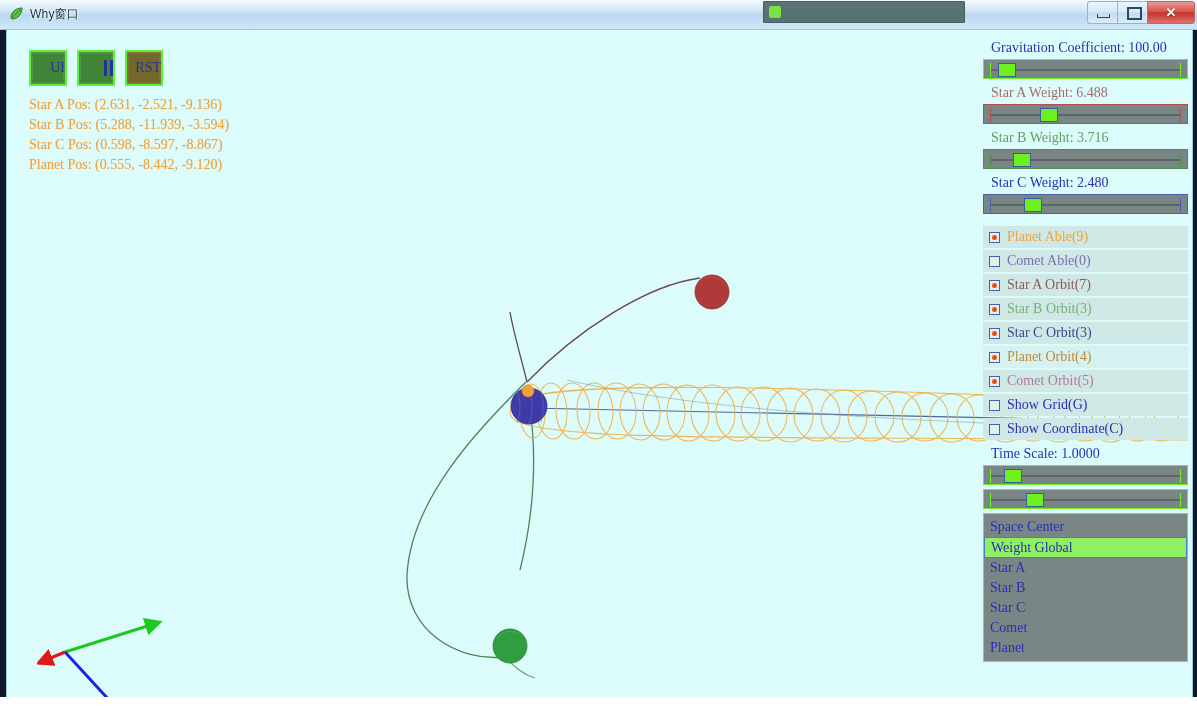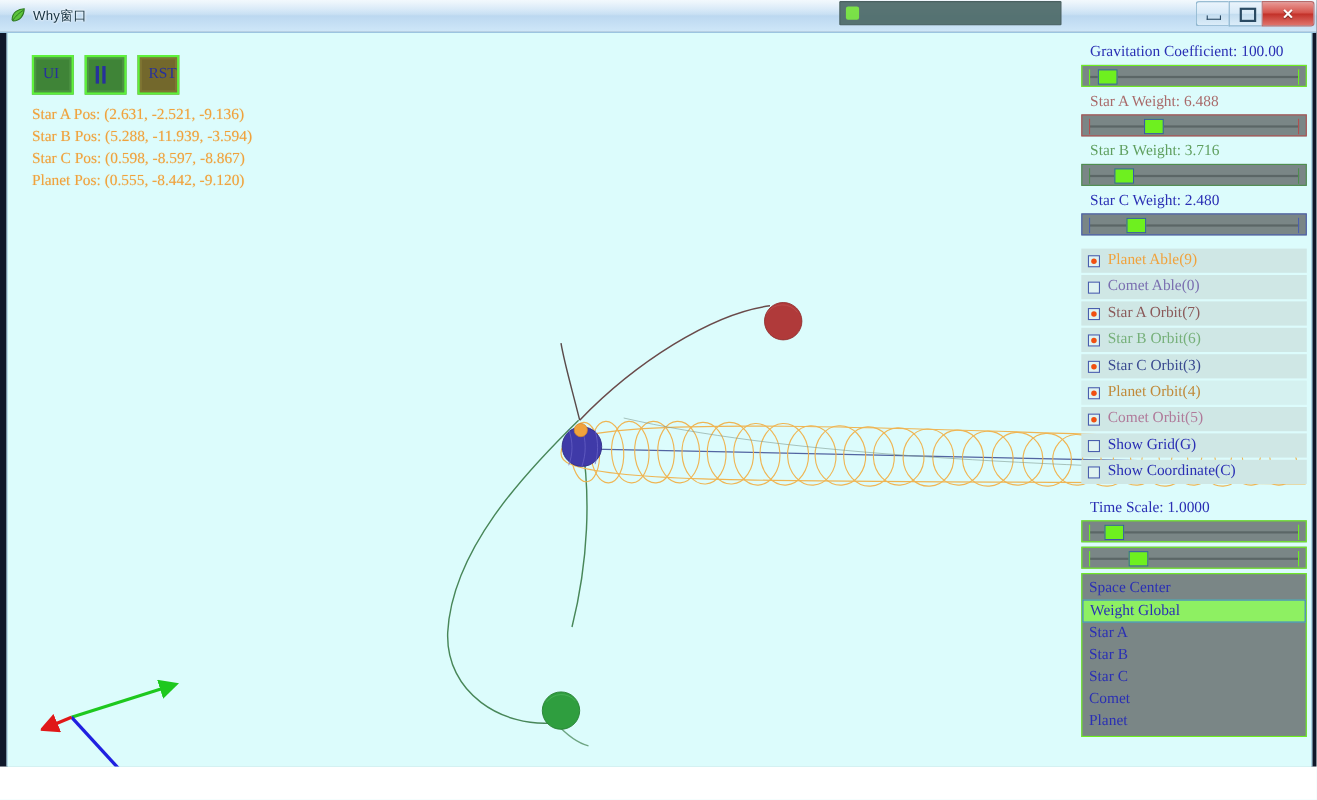--- a/index.html
+++ b/index.html
@@ -109,25 +109,24 @@
 
   
   #btnrow {
     position: absolute; left: 22px; top: 20px;
     display: flex; gap: 10px;
   }
   .simbtn {
     width: 38px; height: 36px;
     border: 2px solid #5ff23c;
     background: #3f8437;
-    display: flex; align-items: center; justify-content: flex-start;
+    display: flex; align-items: center; justify-content: flex-end;
     font-family: "Liberation Serif", serif;
     font-size: 14px; color: #27319c;
     box-sizing: border-box;
-    padding-left: 8px;
   }
   .simbtn.inner {
     box-shadow: inset 0 0 0 2px #4d9343;
   }
   .simbtn.rst {
     background: #73682c;
     border-color: #5ff23c;
     box-shadow: inset 0 0 0 2px #7f7533;
   }
   .pausebars {
@@ -439,21 +438,21 @@
         <div class="cbrow">
           <span class="cbox"></span>
           <span class="cblabel" style="color:#7a6fb0">Comet Able(0)</span>
         </div>
         <div class="cbrow">
           <span class="cbox on"></span>
           <span class="cblabel" style="color:#8a5a5a">Star A Orbit(7)</span>
         </div>
         <div class="cbrow">
           <span class="cbox on"></span>
-          <span class="cblabel" style="color:#76b07a">Star B Orbit(6)</span>
+          <span class="cblabel" style="color:#76b07a">Star B Orbit(3)</span>
         </div>
         <div class="cbrow">
           <span class="cbox on"></span>
           <span class="cblabel" style="color:#3a4a90">Star C Orbit(3)</span>
         </div>
         <div class="cbrow" style="background:rgba(207,231,229,0.55)">
           <span class="cbox on"></span>
           <span class="cblabel" style="color:#c08a3a">Planet Orbit(4)</span>
         </div>
         <div class="cbrow">
@@ -463,21 +462,21 @@
         <div class="cbrow">
           <span class="cbox"></span>
           <span class="cblabel" style="color:#2a2fb4">Show Grid(G)</span>
         </div>
         <div class="cbrow">
           <span class="cbox"></span>
           <span class="cblabel" style="color:#2a2fb4">Show Coordinate(C)</span>
         </div>
       </div>
 
-      <div class="plabel" style="color:#2a2fb4;margin-top:12px">Time Scale: 1.0000</div>
+      <div class="plabel" style="color:#2a2fb4;margin-top:4px">Time Scale: 1.0000</div>
       <div class="slider gen">
         <div class="track"></div>
         <div class="endtick" style="left:6px;background:#6ef01f"></div>
         <div class="endtick" style="right:6px;background:#6ef01f"></div>
         <div class="handle" style="left:20px"></div>
       </div>
 
       <div class="slider gen">
         <div class="track"></div>
         <div class="endtick" style="left:6px;background:#6ef01f"></div>

